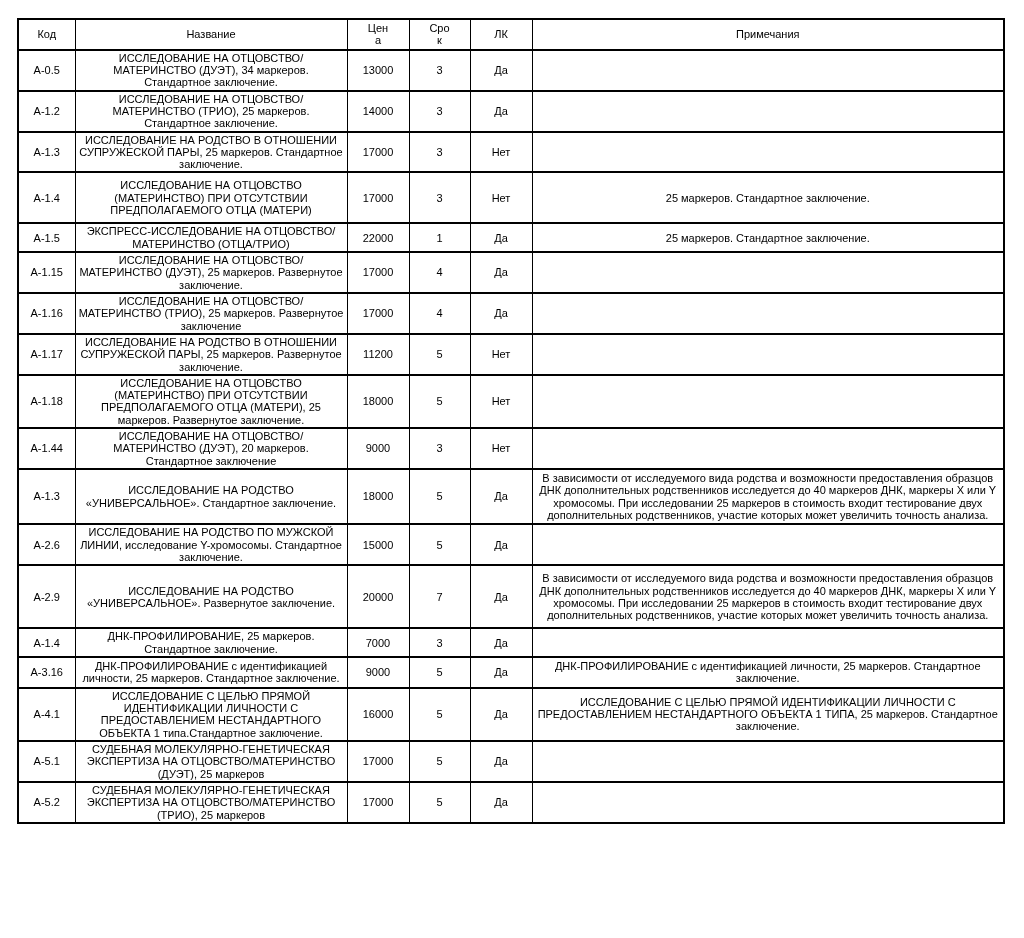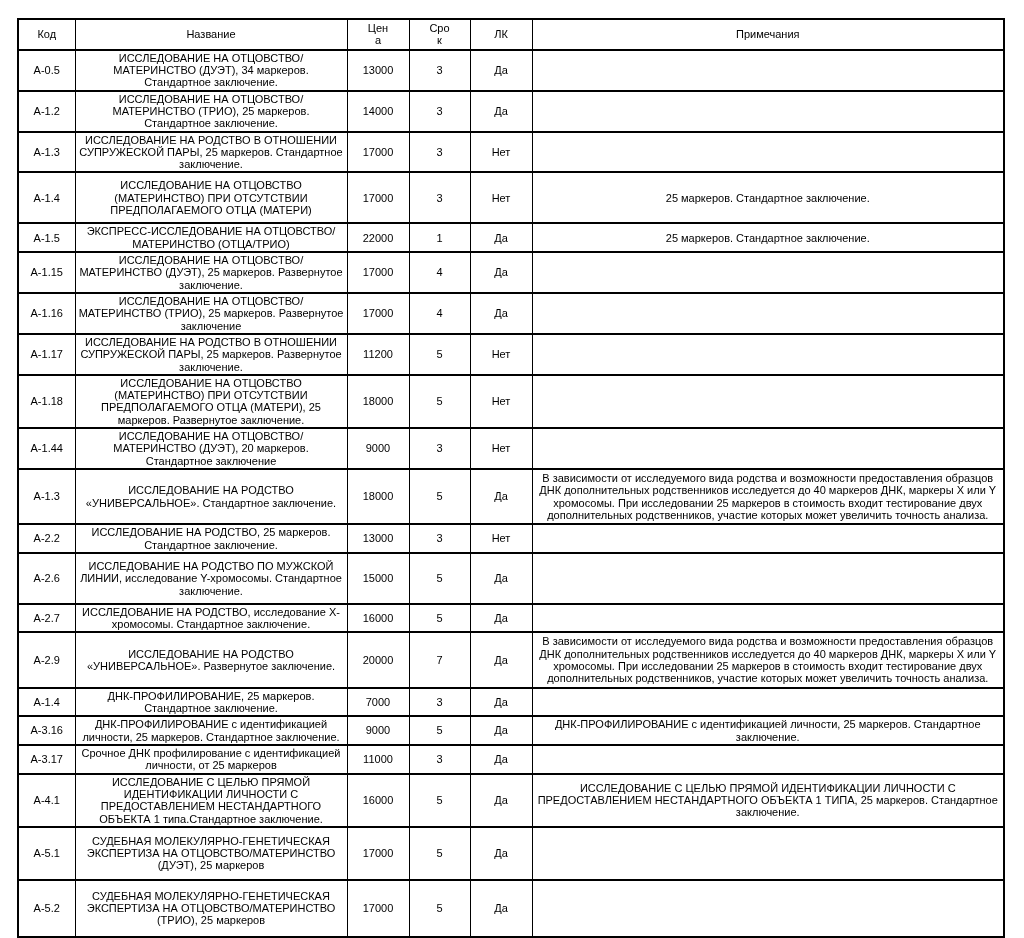--- a/index.html
+++ b/index.html
@@ -161,39 +161,23 @@
     </tr>
         <tr>
       <td>А-1.3</td>
       <td>ИССЛЕДОВАНИЕ НА РОДСТВО «УНИВЕРСАЛЬНОЕ». Стандартное заключение.</td>
       <td>18000</td>
       <td>5</td>
       <td>Да</td>
       <td>В зависимости от исследуемого вида родства и возможности предоставления образцов ДНК дополнительных родственников исследуется до 40 маркеров ДНК, маркеры Х или Y хромосомы. При исследовании 25 маркеров в стоимость входит тестирование  двух дополнительных родственников, участие которых может увеличить точность анализа.</td>
     </tr>
         <tr>
-      <td>А-2.2</td>
-      <td>ИССЛЕДОВАНИЕ НА РОДСТВО, 25 маркеров. Стандартное заключение.</td>
-      <td>13000</td>
-      <td>3</td>
-      <td>Нет</td>
-      <td></td>
-    </tr>
-        <tr>
       <td>А-2.6</td>
       <td>ИССЛЕДОВАНИЕ НА РОДСТВО ПО МУЖСКОЙ ЛИНИИ, исследование Y-хромосомы. Стандартное заключение.</td>
       <td>15000</td>
-      <td>5</td>
-      <td>Да</td>
-      <td></td>
-    </tr>
-        <tr>
-      <td>А-2.7</td>
-      <td>ИССЛЕДОВАНИЕ НА РОДСТВО, исследование Х-хромосомы. Стандартное заключение.</td>
-      <td>16000</td>
       <td>5</td>
       <td>Да</td>
       <td></td>
     </tr>
         <tr>
       <td>А-2.9</td>
       <td>ИССЛЕДОВАНИЕ НА РОДСТВО «УНИВЕРСАЛЬНОЕ». Развернутое заключение.</td>
       <td>20000</td>
       <td>7</td>
       <td>Да</td>
@@ -207,28 +191,20 @@
       <td>Да</td>
       <td></td>
     </tr>
         <tr>
       <td>А-3.16</td>
       <td>ДНК-ПРОФИЛИРОВАНИЕ с идентификацией личности, 25 маркеров. Стандартное заключение.</td>
       <td>9000</td>
       <td>5</td>
       <td>Да</td>
       <td>ДНК-ПРОФИЛИРОВАНИЕ с идентификацией личности, 25 маркеров. Стандартное заключение.</td>
-    </tr>
-        <tr>
-      <td>А-3.17</td>
-      <td>Срочное ДНК профилирование с идентификацией личности, от 25 маркеров</td>
-      <td>11000</td>
-      <td>3</td>
-      <td>Да</td>
-      <td></td>
     </tr>
         <tr>
       <td>А-4.1</td>
       <td>ИССЛЕДОВАНИЕ С ЦЕЛЬЮ ПРЯМОЙ  ИДЕНТИФИКАЦИИ ЛИЧНОСТИ С ПРЕДОСТАВЛЕНИЕМ НЕСТАНДАРТНОГО ОБЪЕКТА 1 типа.Стандартное заключение.</td>
       <td>16000</td>
       <td>5</td>
       <td>Да</td>
       <td>ИССЛЕДОВАНИЕ С ЦЕЛЬЮ ПРЯМОЙ  ИДЕНТИФИКАЦИИ ЛИЧНОСТИ С ПРЕДОСТАВЛЕНИЕМ НЕСТАНДАРТНОГО ОБЪЕКТА 1 ТИПА, 25 маркеров. Стандартное заключение.</td>
     </tr>
         <tr>

